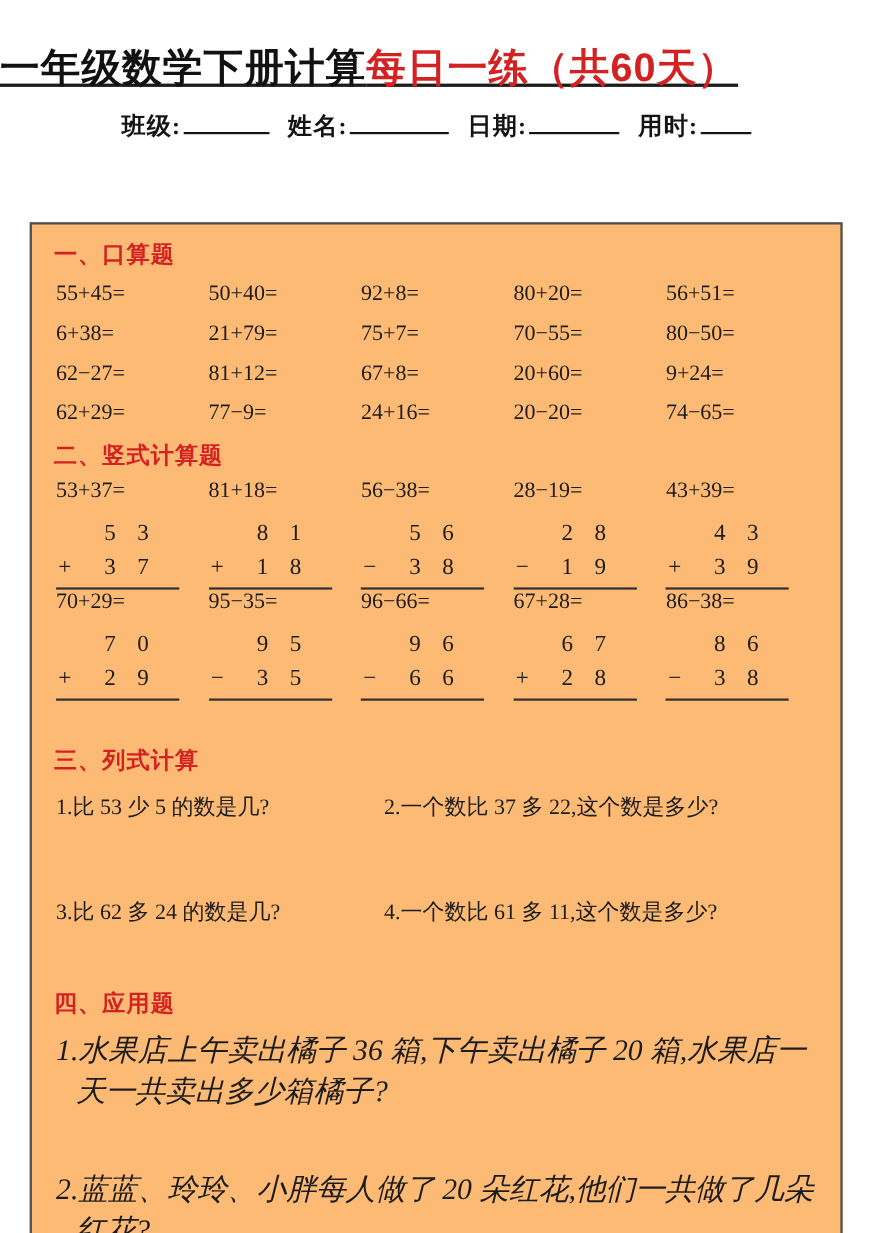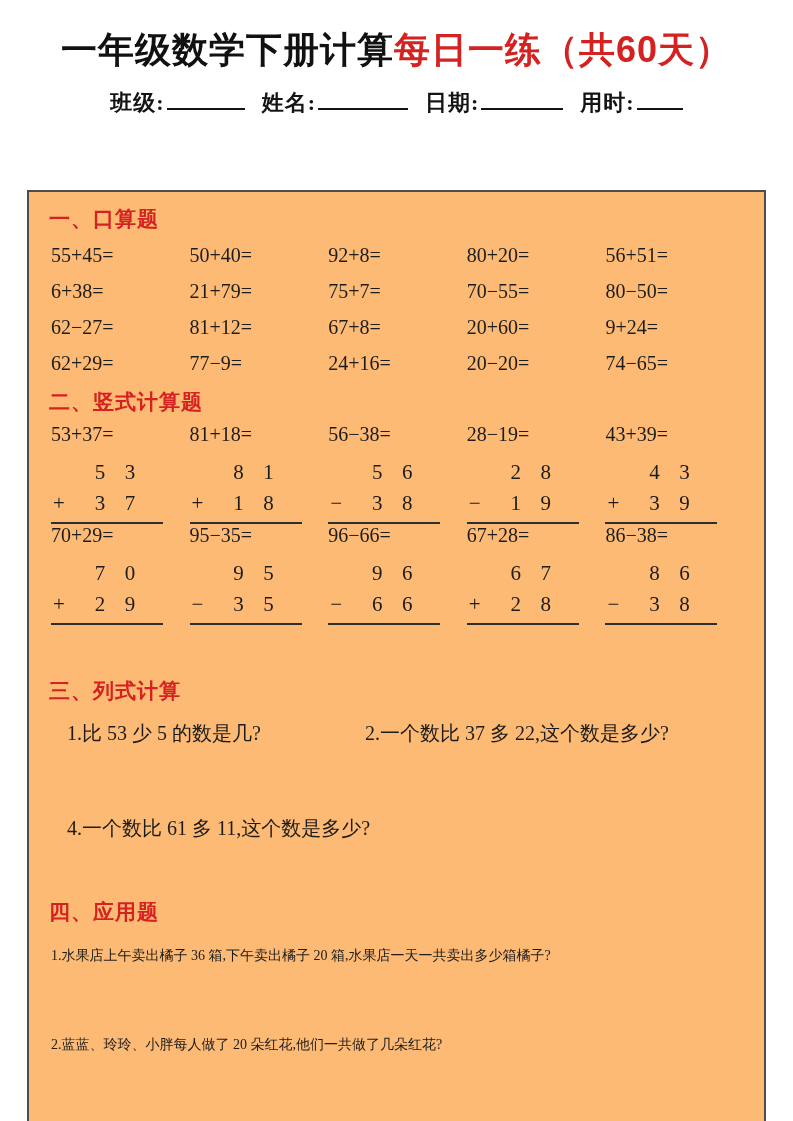--- a/index.html
+++ b/index.html
@@ -8,28 +8,29 @@
     width:793px; height:1121px;
     font-family:"Liberation Serif","DejaVu Serif",serif;
     color:#1c1c1c;
     position:relative;
     overflow:hidden;
   }
   .page { width:793px; height:1121px; position:relative; background:#fff; }
 
   
   .title {
-    margin-top:28px;
-    text-align:center;
+    margin-top:40px;
+    text-align:left;
     font-family:"Liberation Sans","DejaVu Sans",sans-serif;
     font-weight:bold;
     font-size:36px;
     letter-spacing:1px;
     line-height:1.2;
     white-space:nowrap;
+    text-decoration:underline;
   }
   .title .t-black { color:#111111; }
   .title .t-red   { color:#d42121; }
 
   
   .meta-row {
     margin-top:17px;
     text-align:center;
     font-size:22px;
     font-weight:bold;
@@ -62,21 +63,21 @@
   }
 
   .sec-heading {
     font-family:"Liberation Sans","DejaVu Sans",sans-serif;
     font-weight:bold;
     font-size:21px;
     color:#d42121;
     letter-spacing:1px;
   }
   .sec-heading.h-vertical  { margin-top:13px; }
-  .sec-heading.h-equations { margin-top:52px; }
+  .sec-heading.h-equations { margin-top:40px; }
   .sec-heading.h-word      { margin-top:56px; }
 
   
   .oral-grid {
     display:grid;
     grid-template-columns:repeat(5,1fr);
     row-gap:13px;
     margin:11px 0 0 2px;
     font-size:20px;
   }
@@ -99,30 +100,31 @@
   .vp-line { width:112px; border-top:2px solid #2e2e2e; margin-top:3px; }
 
   
   .eq-grid {
     display:grid;
     grid-template-columns:43% 57%;
     row-gap:68px;
     margin:15px 0 0 2px;
     font-size:20px;
   }
-  .eq-item { white-space:nowrap;margin-left:16px; }
+  .eq-item { white-space:nowrap; }
 
   
   .word-list { margin:11px 0 0 2px; }
   .word-item {
-    font-size:14px;
+    font-size:27px;
     line-height:37px;
     padding-left:18px;
     text-indent:-18px;
     margin-top:10px;
+    font-style:italic;
   }
   .word-item.w1 { margin-top:52px; }
 </style>
 </head>
 <body>
 
 <div class="page">
 
   <h1 class="title"><span class="t-black">一年级数学下册计算</span><span class="t-red">每日一练（共60天）</span></h1>
 
@@ -317,20 +319,21 @@
             </div>
             <div class="vp-line"></div>
           </div>
         </div>
       </div>
 
     <h2 class="sec-heading h-equations">三、列式计算</h2>
     <div class="eq-grid" id="eqGrid">
         <div class="eq-item">1.比 53 少 5 的数是几?</div>
         <div class="eq-item">2.一个数比 37 多 22,这个数是多少?</div>
+        <div class="eq-item">3.比 62 多 24 的数是几?</div>
         <div class="eq-item">4.一个数比 61 多 11,这个数是多少?</div>
       </div>
 
     <h2 class="sec-heading h-word">四、应用题</h2>
     <div class="word-list" id="wordList">
         <p class="word-item w0">1.水果店上午卖出橘子 36 箱,下午卖出橘子 20 箱,水果店一天一共卖出多少箱橘子?</p>
         <p class="word-item w1">2.蓝蓝、玲玲、小胖每人做了 20 朵红花,他们一共做了几朵红花?</p>
       </div>
 
   </div>

